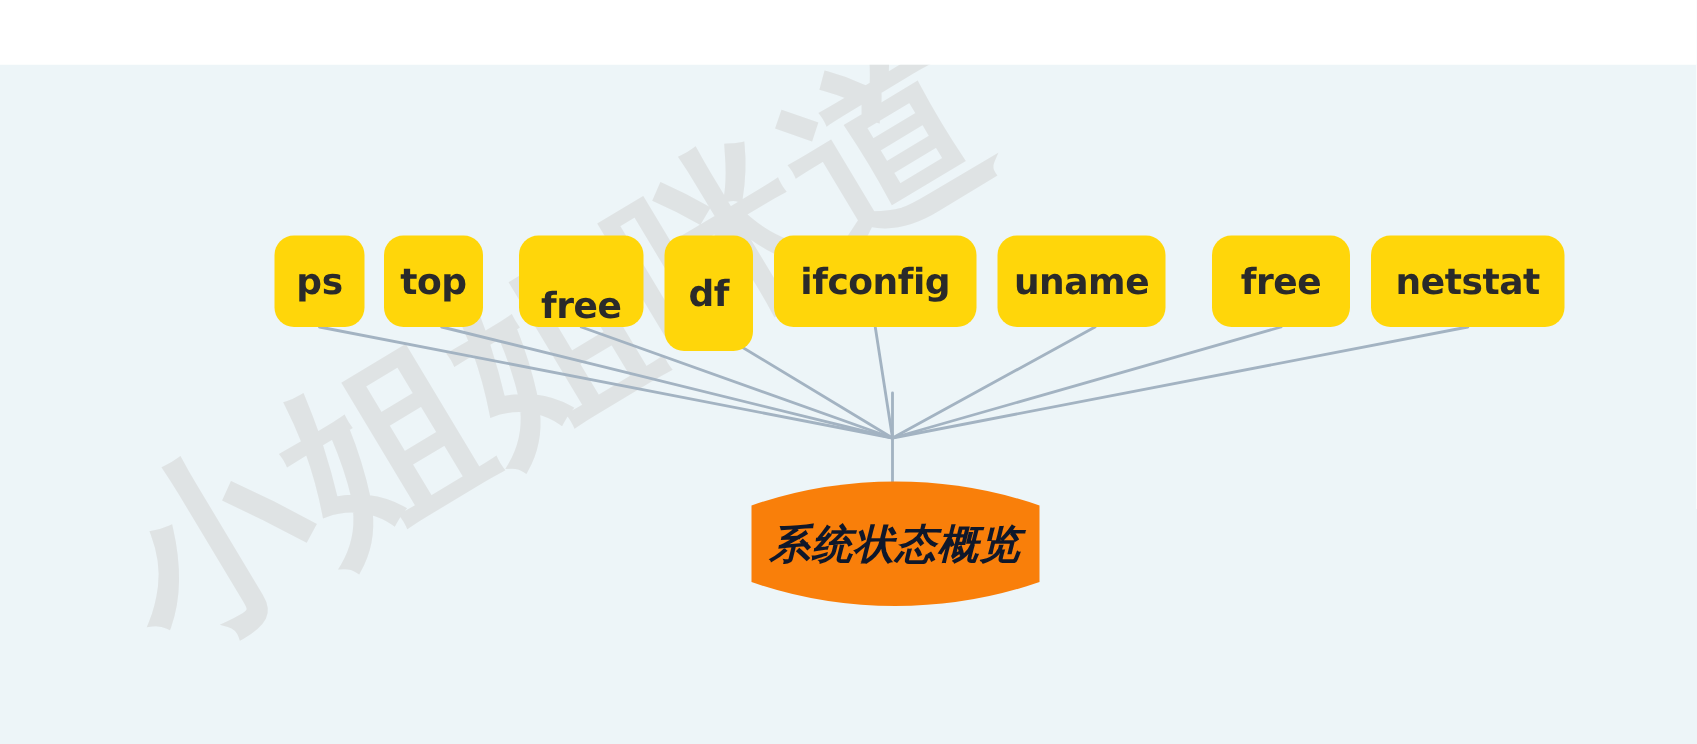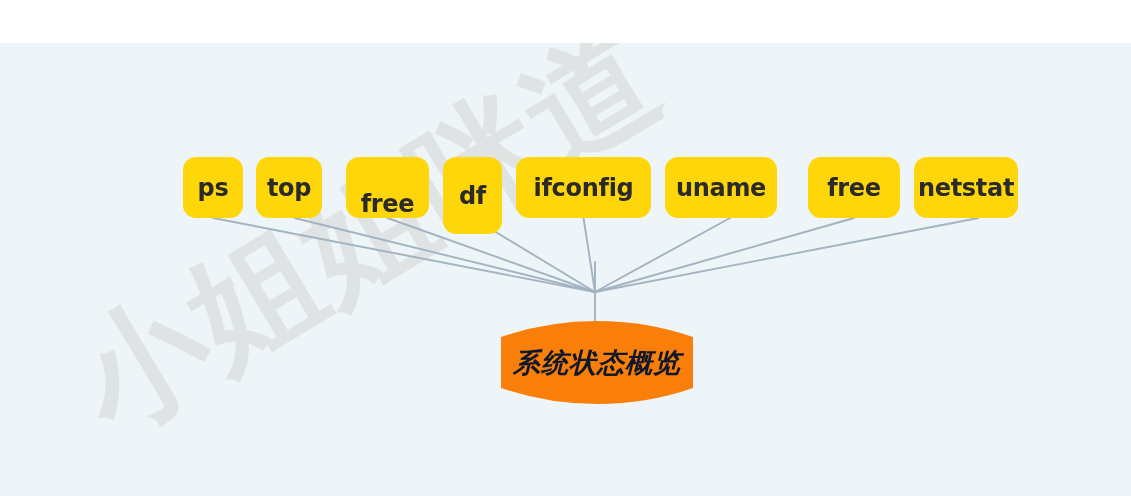--- a/index.html
+++ b/index.html
@@ -163,21 +163,21 @@
         </div>
         <div class="leaf-node" style="left: 516px; top: 157px; width: 135px; height: 61px; background: rgb(255, 214, 10);">
           <span>ifconfig</span>
         </div>
         <div class="leaf-node" style="left: 665px; top: 157px; width: 112px; height: 61px; background: rgb(255, 214, 10);">
           <span>uname</span>
         </div>
         <div class="leaf-node" style="left: 808px; top: 157px; width: 92px; height: 61px; background: rgb(255, 214, 10);">
           <span>free</span>
         </div>
-        <div class="leaf-node" style="left: 914px; top: 157px; width: 104px; height: 61px; background: rgb(255, 214, 10);">
+        <div class="leaf-node" style="left: 914px; top: 157px; width: 129px; height: 61px; background: rgb(255, 214, 10);">
           <span>netstat</span>
         </div>
       </div>
 
     <div id="center-node-wrap">
       <svg id="center-node-shape" viewBox="0 0 220 87" xmlns="http://www.w3.org/2000/svg">
         <path id="center-node-path" d="M 14 18
                  Q 60 2 110 2
                  Q 160 2 206 18
                  L 206 69

